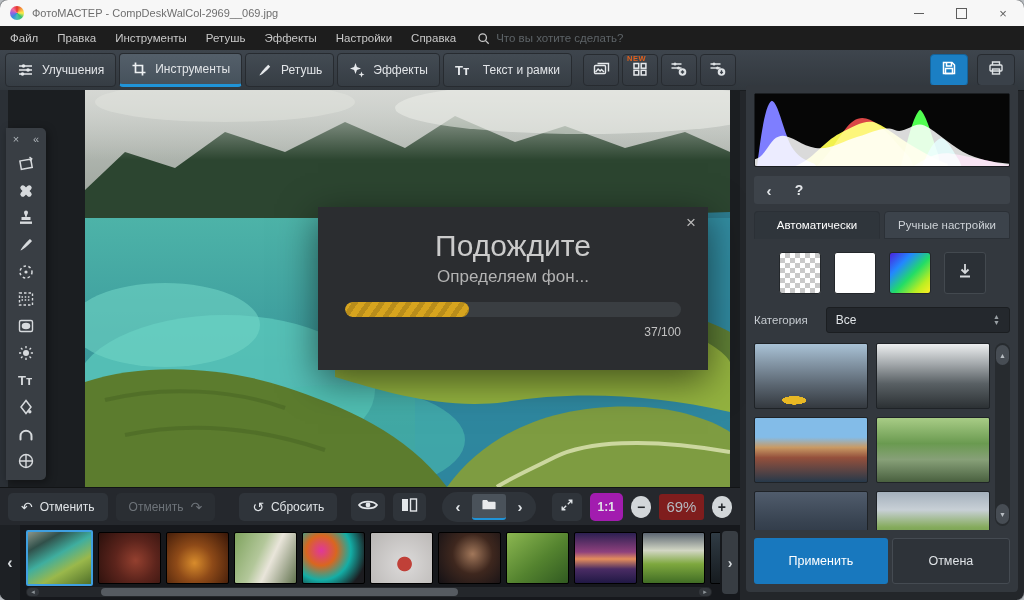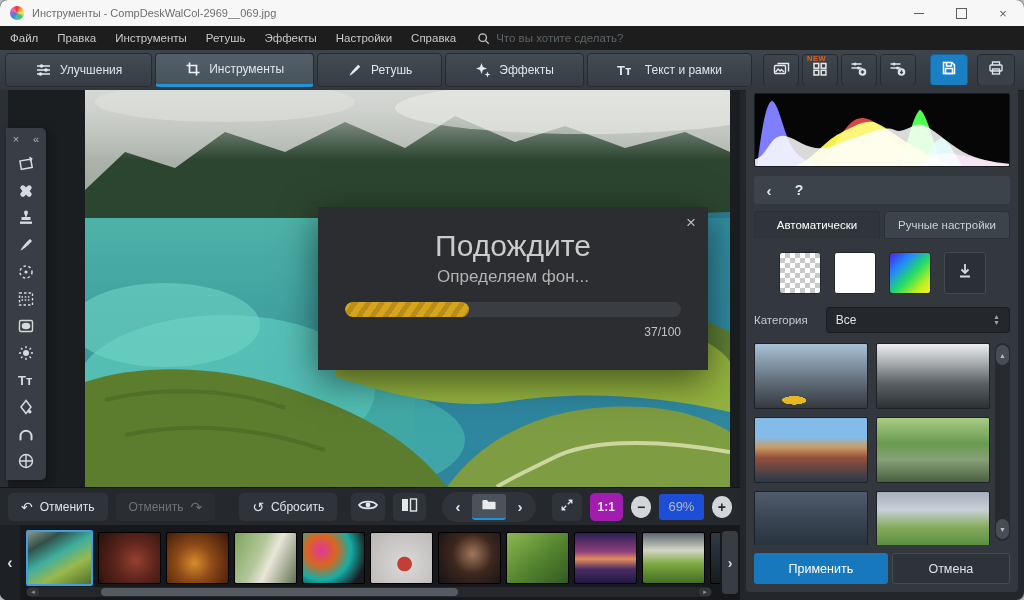--- a/index.html
+++ b/index.html
@@ -17,21 +17,21 @@
   .max-glyph{width:9px;height:9px;border:1px solid #5d5d5d;display:inline-block;}
 
   
   .menubar{height:24px;background:#1d1d1d;display:flex;align-items:center;padding:0 10px;gap:19px;font-size:11.5px;color:#c9c9c9;}
   .menu-item{cursor:default;}
   .menusearch{display:flex;align-items:center;gap:6px;margin-left:2px;}
   .search-ph{color:#5d6367;font-size:11.5px;}
 
   
   .tabbar{height:40px;background:linear-gradient(#3e454d,#31373d);display:flex;align-items:center;padding:0 5px;gap:3px;border-bottom:1px solid #1a1d20;}
-  .tab{height:34px;padding:0 29px;display:flex;align-items:center;gap:8px;font-size:12px;color:#e2e5e8;
+  .tab{height:34px;padding:0 11px;display:flex;align-items:center;gap:8px;font-size:12px;color:#e2e5e8;
     background:linear-gradient(#434b53,#363d44);border:1px solid #272b30;border-radius:4px;box-sizing:border-box;}
   .tab.active{background:linear-gradient(#545f6a,#46525c);border-bottom:3px solid #2094d8;}
   .tab svg{display:block;}
   .sq-btn{width:36px;height:32px;display:flex;align-items:center;justify-content:center;border-radius:4px;
     background:linear-gradient(#3e454d,#343a41);border:1px solid #272b30;position:relative;box-sizing:border-box;}
   .new-label{position:absolute;top:-1px;left:4px;font-size:7.5px;font-weight:bold;color:#e0601c;letter-spacing:.5px;}
   .spacer{flex:1;}
   .save-btn{width:38px;height:32px;background:#1b7fc4;border:1px solid #15639a;border-radius:4px;display:flex;align-items:center;justify-content:center;box-sizing:border-box;}
   .print-btn{width:38px;height:32px;background:#3a4149;border:1px solid #272b30;border-radius:4px;display:flex;align-items:center;justify-content:center;margin:0 4px 0 6px;box-sizing:border-box;}
 
@@ -76,38 +76,38 @@
   .catrow{margin-top:13px;display:flex;align-items:center;gap:18px;flex:none;}
   .catlabel{font-size:11.5px;color:#c6cbd0;}
   .catselect{flex:1;height:26px;background:#24282d;border:1px solid #1b1e21;border-radius:3px;display:flex;align-items:center;padding:0 9px;font-size:12px;color:#e0e4e7;box-sizing:border-box;}
   .spin{margin-left:auto;display:flex;flex-direction:column;line-height:6px;font-size:7px;color:#9aa0a5;text-align:center;}
   .gridwrap{margin-top:10px;position:relative;flex:1;overflow:hidden;}
   .bg-grid{position:absolute;left:0;top:0;right:20px;display:grid;grid-template-columns:1fr 1fr;gap:8px;}
   .bg-thumb{height:66px;border-radius:2px;border:1px solid #1f2327;box-sizing:border-box;}
   .vscroll{position:absolute;right:0;top:0;bottom:4px;width:15px;background:#272b2f;border-radius:8px;}
   .varrow{position:absolute;left:1px;width:13px;height:20px;background:#474d54;border-radius:7px;color:#b9bec3;font-size:7px;display:flex;align-items:center;justify-content:center;}
   .varrow.up{top:2px;} .varrow.down{bottom:2px;}
-  .pbuttons{margin-top:8px;display:flex;gap:4px;height:31px;flex:none;}
+  .pbuttons{margin-top:8px;display:flex;gap:4px;height:46px;flex:none;}
   .apply-btn{flex:1.15;background:#1878be;border-radius:3px;display:flex;align-items:center;justify-content:center;font-size:12.5px;color:#fff;}
   .cancel-btn{flex:1;background:#2e3339;border:1px solid #454b52;border-radius:3px;display:flex;align-items:center;justify-content:center;font-size:12.5px;color:#dfe3e6;box-sizing:border-box;}
 
   
   .bottombar{position:absolute;left:0;top:487px;width:740px;height:38px;background:#25282d;border-top:1px solid #121416;
     display:flex;align-items:center;padding:0 8px;gap:8px;box-sizing:border-box;}
   .bbtn{height:28px;background:#2f343a;border-radius:5px;display:flex;align-items:center;justify-content:center;gap:7px;
     font-size:12px;color:#e0e4e7;padding:0 13px;}
   .bbtn .ic{font-size:14px;line-height:1;}
   .bbtn.disabled{color:#6d7379;background:#2a2e33;}
   .icbtn{width:36px;height:28px;background:#2f343a;border-radius:5px;display:flex;align-items:center;justify-content:center;}
   .navpill{height:30px;background:#2f343a;border-radius:16px;display:flex;align-items:center;padding:0 4px;gap:2px;}
   .nav-ar{width:24px;text-align:center;color:#dfe3e6;font-size:15px;font-weight:bold;}
   .folder-btn{width:34px;height:26px;background:#4a525a;border-radius:3px;display:flex;align-items:center;justify-content:center;border-bottom:2px solid #2094d8;box-sizing:border-box;}
   .scale-btn{width:36px;height:28px;background:#a21caf;border-radius:5px;color:#e0e4e7;font-size:12px;font-weight:bold;display:flex;align-items:center;justify-content:center;}
   .round-btn{width:22px;height:22px;border-radius:50%;background:#d2d6d9;color:#24282c;font-size:14px;font-weight:bold;display:flex;align-items:center;justify-content:center;line-height:1;}
-  .zoomval{width:48px;height:26px;background:#1d4ed8;border-radius:3px;color:#b4bac0;font-size:13px;display:flex;align-items:center;justify-content:center;}
+  .zoomval{width:48px;height:26px;background:#7f1d1d;border-radius:3px;color:#b4bac0;font-size:15px;display:flex;align-items:center;justify-content:center;}
 
   
   .filmstrip{position:absolute;left:0;top:525px;width:740px;height:75px;background:#16181c;display:flex;}
   .fs-left{width:20px;display:flex;align-items:center;justify-content:center;color:#d4d8db;font-size:16px;font-weight:bold;background:#1d2024;}
   .fs-body{position:relative;flex:1;overflow:hidden;}
   .fs-thumbs{position:absolute;left:6px;top:5px;display:flex;gap:5px;align-items:center;height:56px;}
   .thumb{width:63px;height:52px;border-radius:2px;flex:none;border:1px solid #000;box-sizing:border-box;}
   .thumb.selected{width:67px;height:56px;border:2px solid #3f9fe0;}
   .hscroll{position:absolute;left:6px;right:8px;bottom:3px;height:10px;background:#24272b;border-radius:5px;}
   .hthumb{position:absolute;left:11%;width:52%;top:1px;bottom:1px;background:#565b61;border-radius:4px;}
@@ -115,21 +115,21 @@
   .harrow.l{left:1px;} .harrow.r{right:1px;}
   .fs-right{width:16px;margin:6px 2px;background:#383d43;border-radius:4px;display:flex;align-items:center;justify-content:center;color:#d4d8db;font-size:14px;font-weight:bold;}
 </style>
 </head>
 <body>
 
 <div class="window">
 
   <div class="titlebar">
     <span class="app-icon"></span>
-    <span class="title-text">Инструменты - CompDeskWalCol-2969__069.jpg</span>
+    <span class="title-text">ФотоМАСТЕР - CompDeskWalCol-2969__069.jpg</span>
     <div class="win-controls">
       <span class="win-btn">
           <span class="min-glyph"></span>
         </span>
       <span class="win-btn">
           <span class="max-glyph"></span>
         </span>
       <span class="win-btn">×</span>
     </div>
   </div>

